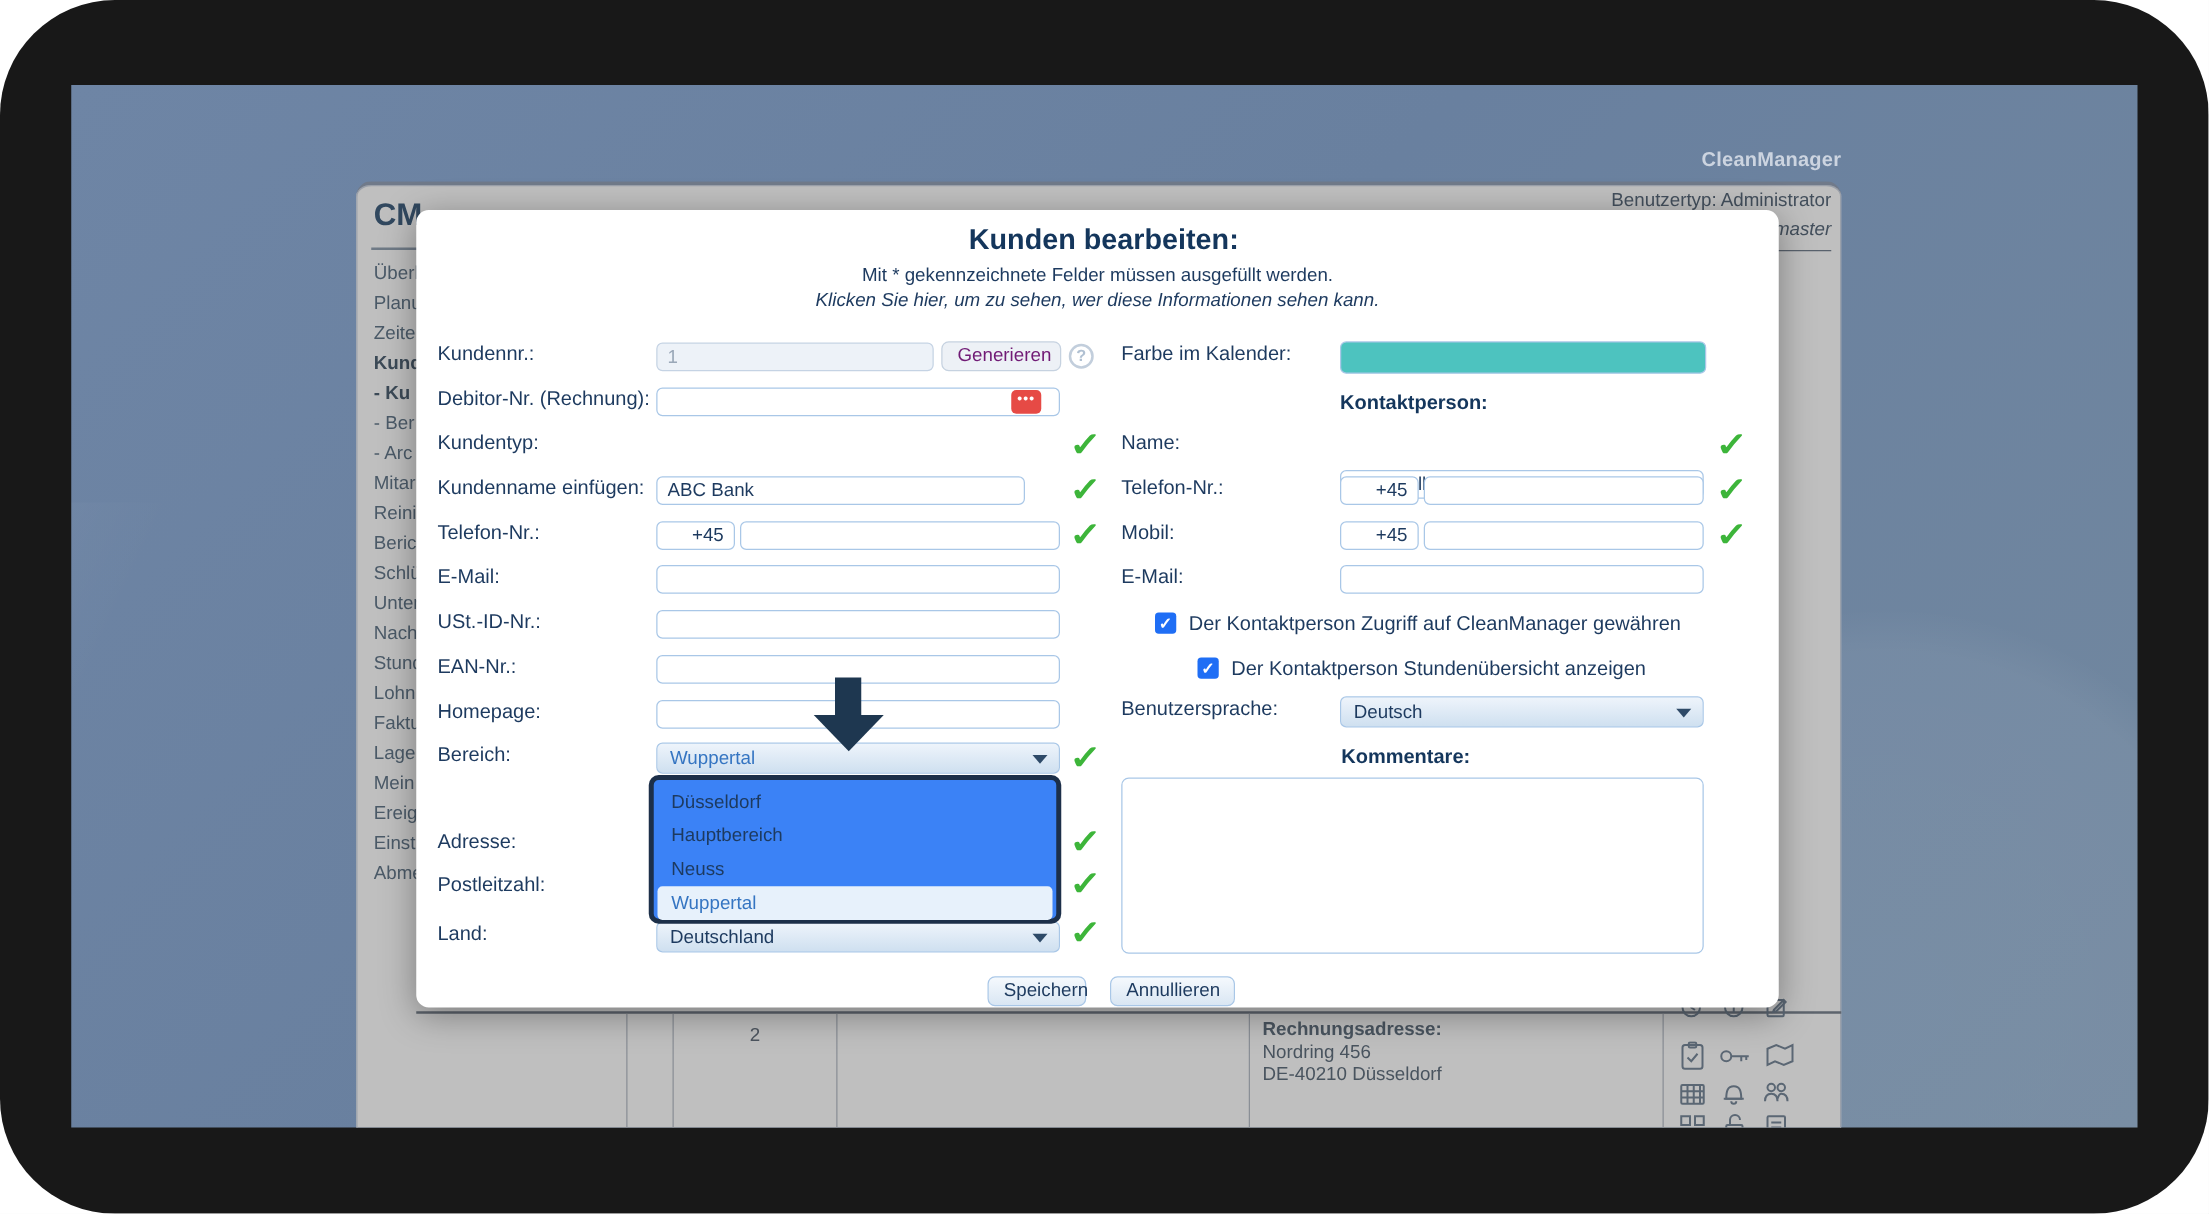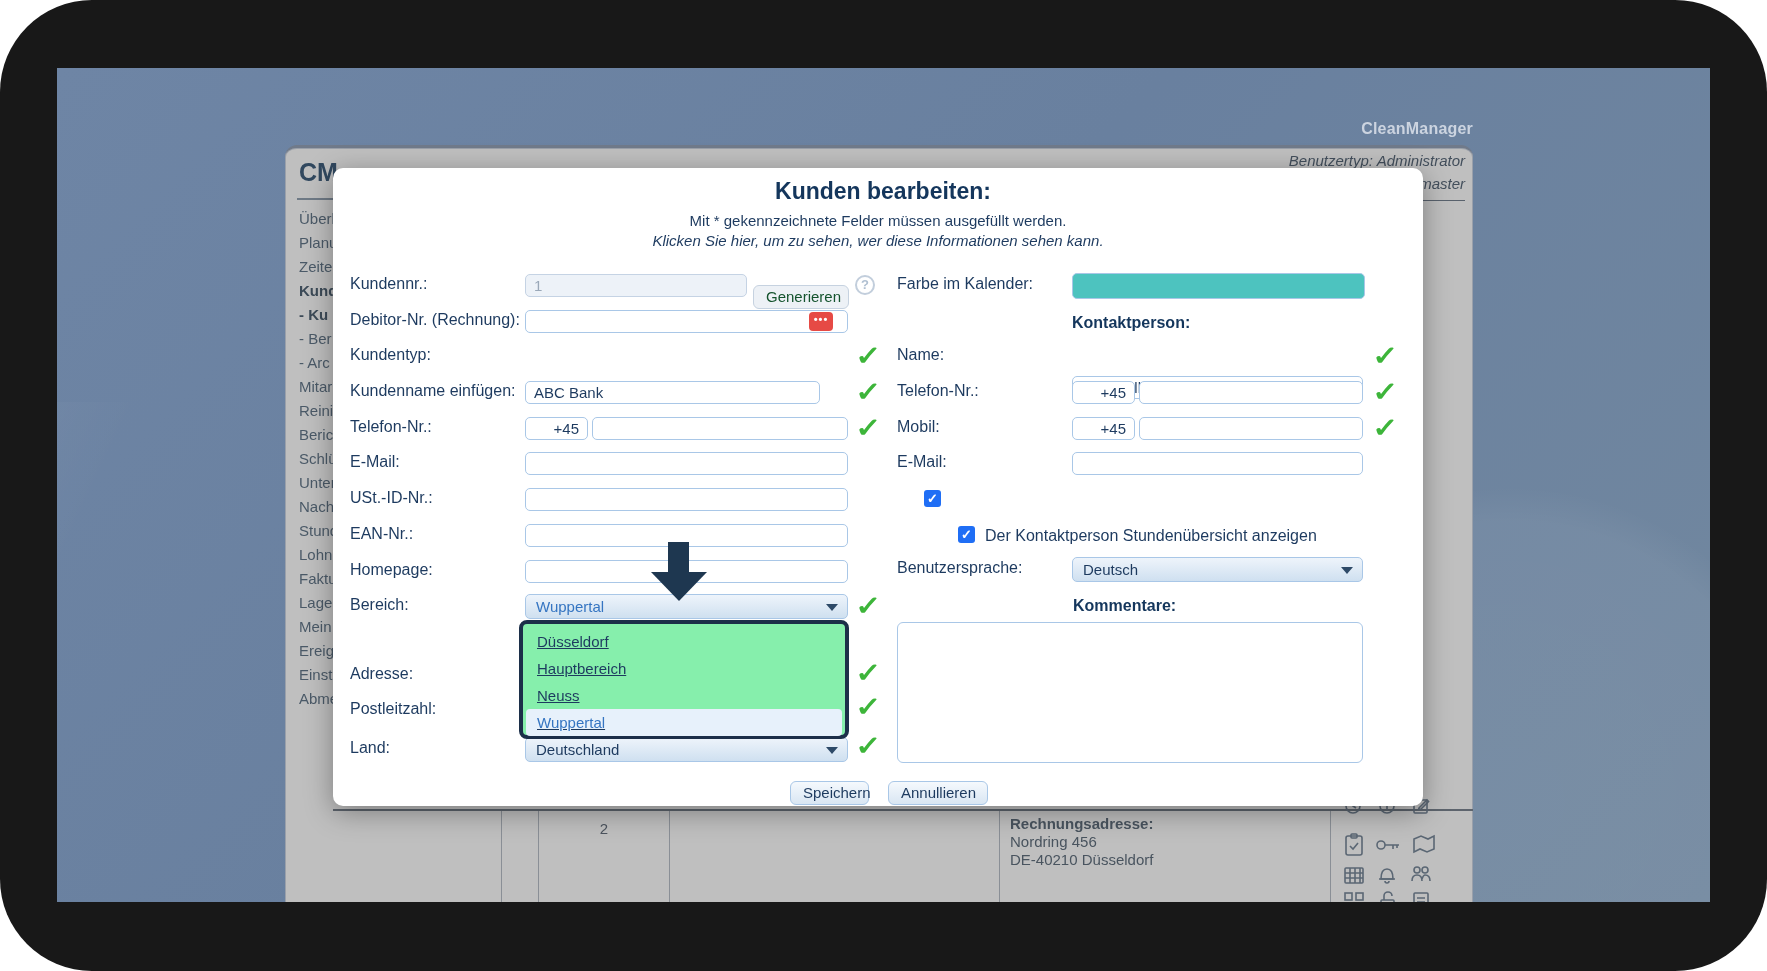--- a/index.html
+++ b/index.html
@@ -18,21 +18,21 @@
   .cm-brand{position:absolute;top:52px;right:237px;font-size:16px;font-weight:bold;color:#ccd4e0;letter-spacing:.2px;}
 
   
   .app-window{position:absolute;left:228px;top:77px;width:1188px;height:757px;background:#bfbfbf;
               border-radius:12px 12px 0 0;border-top:3px solid #707a8a;box-shadow:0 0 0 1px #9aa0aa inset;}
   .win-logo{position:absolute;left:14px;top:10px;font-size:25px;font-weight:bold;color:#31485f;}
   .win-logo-rule{position:absolute;left:12px;top:50px;width:150px;height:0;border-top:2px solid #6f7a86;}
   .sidebar{position:absolute;left:14px;top:59px;width:105px;overflow:hidden;}
   .sidebar .it{display:block;height:24px;line-height:24px;font-size:15px;color:#4b5a68;white-space:nowrap;}
   .sidebar .it.b{font-weight:bold;color:#3c4a57;}
-  .win-usertype{position:absolute;right:8px;top:4px;font-size:15px;font-style:italic;color:#434f5c;}
+  .win-usertype{position:absolute;right:8px;top:4px;font-size:15px;color:#434f5c;}
   .win-username{position:absolute;right:8px;top:27px;font-size:15px;font-style:italic;color:#434f5c;}
   .win-user-rule{position:absolute;right:8px;top:52px;width:232px;border-top:1.5px solid #59626d;}
 
   
   .tbl-topline{position:absolute;left:48px;top:661px;width:1140px;border-top:2px solid #5d646d;}
   .vline{position:absolute;top:663px;bottom:0;width:0;border-left:1.5px solid #8a8f96;}
   .cell-num{position:absolute;left:304px;top:672px;width:30px;text-align:center;font-size:15px;color:#4c545e;}
   .addr{position:absolute;left:725px;top:667px;font-size:15px;color:#49545f;line-height:18px;}
   .addr .h{font-weight:bold;}
   .icon-grid{position:absolute;left:1050px;top:645px;width:120px;}
@@ -54,39 +54,39 @@
        line-height:23px;padding:0 24px 0 10px;box-sizing:border-box;cursor:pointer;}
   .sel .car{position:absolute;right:9px;top:9px;width:0;height:0;border-left:6px solid transparent;
        border-right:6px solid transparent;border-top:7px solid #2e4a68;}
   .sel.blue-val{color:#3575c2;}
   .check{position:absolute;font-size:27px;font-weight:bold;color:#3db53a;transform:scaleX(1.15);line-height:24px;}
   .qmark{position:absolute;width:20px;height:20px;border:2px solid #c2cedc;border-radius:50%;box-sizing:border-box;
          text-align:center;line-height:16px;font-size:13px;font-weight:bold;color:#b0c0d2;}
   .btn{position:absolute;height:24px;border:1px solid #a9c7e7;border-radius:6px;
        background:linear-gradient(#f5f9fd,#d9e6f3);font-family:"Liberation Sans",sans-serif;
        font-size:15px;color:#1d3a5f;text-align:center;line-height:22px;cursor:pointer;box-sizing:border-box;padding:0 12px;}
-  .btn.disabled{background:#edf1f6;border-color:#c6d2e0;color:#14532d;cursor:default;margin-top:12px;}
+  .btn.disabled{background:#edf1f6;border-color:#c6d2e0;color:#701a75;cursor:default;}
   .red-ico{position:absolute;width:24px;height:19px;background:#e64a45;border-radius:4px;text-align:center;
        line-height:15px;color:#fff;font-size:11px;letter-spacing:1px;font-weight:bold;}
   .swatch{position:absolute;height:24px;border:1px solid #a9c7e7;border-radius:5px;background:#4DC3BF;cursor:pointer;}
   .cbox{position:absolute;width:17px;height:17px;background:#1f6ef5;border-radius:3px;color:#fff;
         font-size:13px;font-weight:bold;text-align:center;line-height:17px;cursor:pointer;}
   .cb-lbl{position:absolute;font-size:16px;color:#1d3a5f;white-space:nowrap;}
   .h-bold{position:absolute;font-size:16px;font-weight:bold;color:#14365c;}
   .ta{position:absolute;border:1px solid #a9c7e7;border-radius:6px;background:#fff;resize:none;outline:none;
       font-family:"Liberation Sans",sans-serif;font-size:15px;color:#1d3a5f;padding:6px 8px;box-sizing:border-box;}
 
   
   .ptr-stem{position:absolute;left:335px;top:374px;width:21px;height:32px;background:#1e3750;}
   .ptr-head{position:absolute;left:318px;top:404px;width:0;height:0;border-left:28px solid transparent;
             border-right:28px solid transparent;border-top:29px solid #1e3750;}
 
   
-  .dd{position:absolute;left:186px;top:452px;width:330px;height:119px;background:#86efac;border:4px solid #1c2f49;
-      border-radius:8px;box-sizing:border-box;padding-top:4px;z-index:12;text-decoration:underline;}
+  .dd{position:absolute;left:186px;top:452px;width:330px;height:119px;background:#3b82f6;border:4px solid #1c2f49;
+      border-radius:8px;box-sizing:border-box;padding-top:4px;z-index:12;}
   .dd .opt{height:27px;line-height:27px;font-size:15px;color:#1d3a5f;padding-left:11px;margin:0 3px;cursor:pointer;}
   .dd .opt.selhi{background:#e7f1fb;color:#3575c2;border-radius:4px;}
 </style>
 </head>
 <body>
 
 <div class="stage">
   <div class="frame"></div>
   <div class="screen">
 
@@ -280,20 +280,21 @@
 
       <div class="lbl" style="left:564px;top:250px;">Mobil:</div>
       <input class="inp" style="left: 739px; top: 249px; width: 63px; text-align: right;" value="+45">
       <input class="inp" style="left: 806px; top: 249px; width: 224px;" value="">
       <div class="check" style="left:1041px;top:248px;">✓</div>
 
       <div class="lbl" style="left:564px;top:285px;">E-Mail:</div>
       <input class="inp" style="left: 739px; top: 284px; width: 291px;" value="">
 
       <div class="cbox" style="left:591px;top:322px;">✓</div>
+      <div class="cb-lbl" style="left:618px;top:323px;">Der Kontaktperson Zugriff auf CleanManager gewähren</div>
 
       <div class="cbox" style="left:625px;top:358px;">✓</div>
       <div class="cb-lbl" style="left:652px;top:359px;">Der Kontaktperson Stundenübersicht anzeigen</div>
 
       <div class="lbl" style="left:564px;top:391px;">Benutzersprache:</div>
       <div class="sel" style="left:739px;top:389px;width:291px;">
         <span>Deutsch</span>
         <span class="car"></span>
       </div>
 

